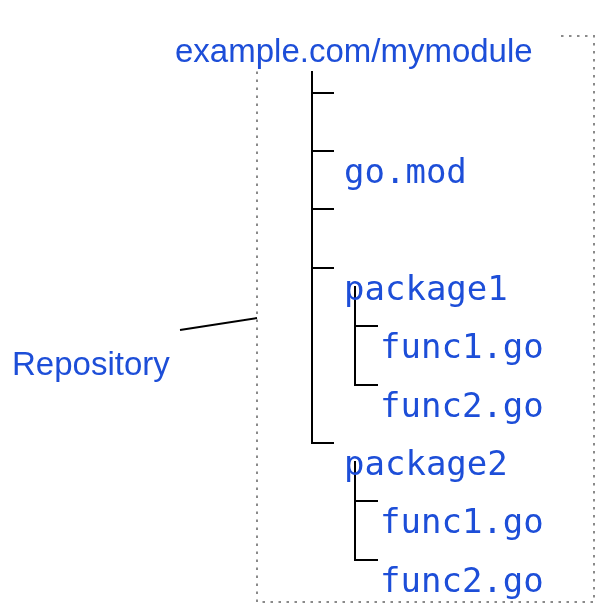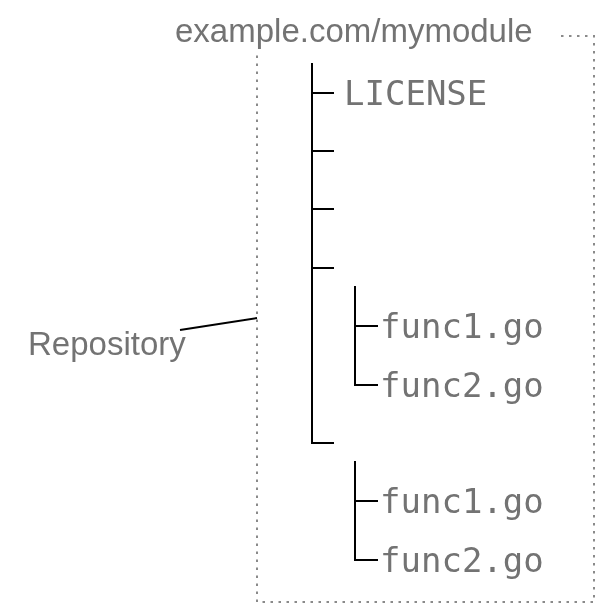--- a/index.html
+++ b/index.html
@@ -19,21 +19,22 @@
   .lines-layer {
     position: absolute;
     left: 0;
     top: 0;
     width: 602px;
     height: 610px;
   }
   .label {
     position: absolute;
     white-space: nowrap;
-    color: #737373;
+    color: #1d4ed8;
+    margin-top: 20px;
   }
   .mono {
     font-family: "DejaVu Sans Mono", monospace;
     font-size: 34px;
     line-height: 34px;
   }
   .sans {
     font-family: "Liberation Sans", sans-serif;
     font-size: 33px;
     line-height: 36px;
@@ -44,21 +45,21 @@
     width: 386px;
     height: 40px;
     display: flex;
     align-items: center;
     padding-left: 5px;
     background: #ffffff; 
     box-sizing: border-box;
     z-index: 2;
   }
   .repo-label {
-    left: 28px;
+    left: 12px;
     top: 326px;
   }
   
   .lv1 { left: 344px; }
   
   .lv2 { left: 380px; }
   .r1 { top: 76px; }
   .r2 { top: 134px; }
   .r3 { top: 192px; }
   .r4 { top: 251px; }
@@ -89,19 +90,21 @@
     <path d="M355 326 H378" fill="none" stroke="#000000" stroke-width="2"></path>
 
     <path d="M355 461 V560 H378" fill="none" stroke="#000000" stroke-width="2"></path>
     <path d="M355 501 H378" fill="none" stroke="#000000" stroke-width="2"></path>
   </svg>
 
   <div class="label sans module-title">example.com/mymodule</div>
 
   <div class="label sans repo-label">Repository</div>
 
-  <div class="label mono lv1 r1">LICENSE</div>
+  <div class="label mono lv1 r2">go.mod</div>
+  <div class="label mono lv1 r4">package1</div>
   <div class="label mono lv2 r5">func1.go</div>
   <div class="label mono lv2 r6">func2.go</div>
+  <div class="label mono lv1 r7">package2</div>
   <div class="label mono lv2 r8">func1.go</div>
   <div class="label mono lv2 r9">func2.go</div>
 
 </div>
 
 </body></html>

